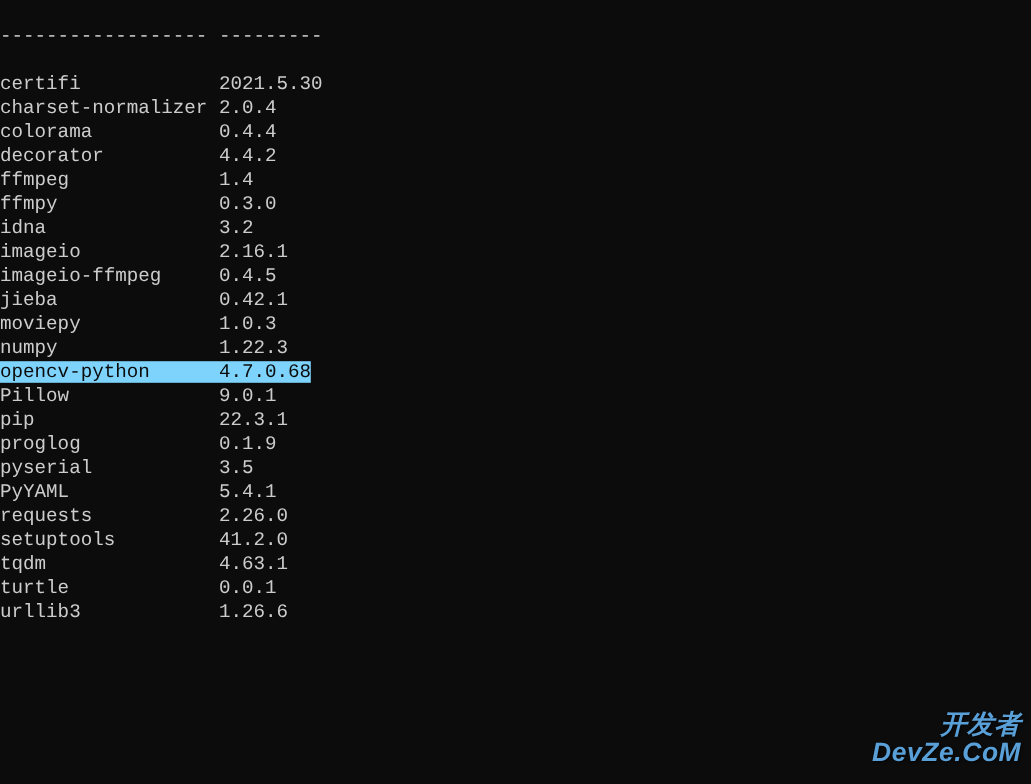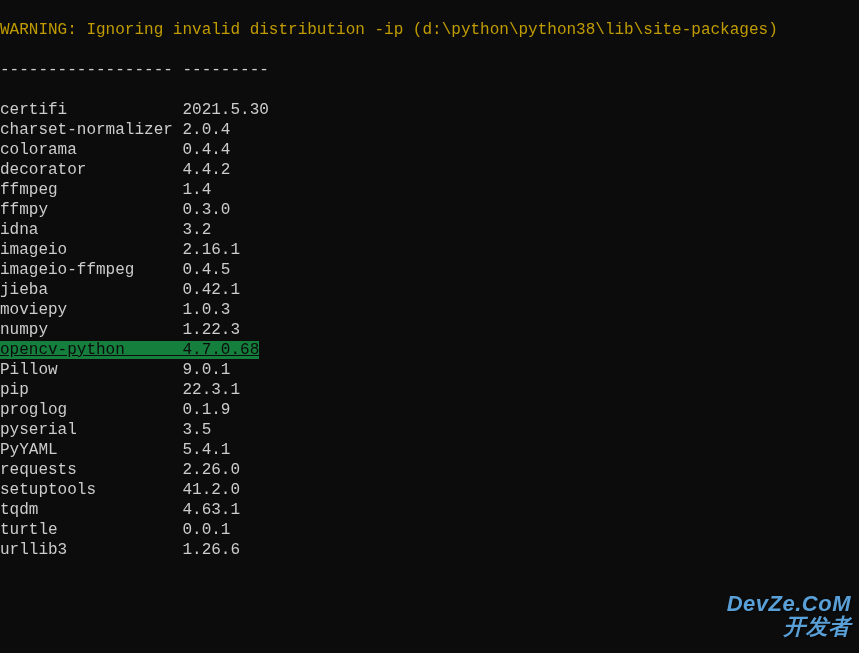--- a/index.html
+++ b/index.html
@@ -19,47 +19,45 @@
     padding: 0;
     white-space: pre;
   }
   .prompt-line {
     color: #cccccc;
   }
   .warning {
     color: #c19c00;
   }
   .highlighted {
-    background-color: #15803d;
+    background-color: #7dd3fc;
     color: #0c0c0c;
-    text-decoration: underline;
   }
   .watermark {
     position: absolute;
     right: 8px;
     bottom: 15px;
     font-family: Arial, sans-serif;
     font-style: italic;
     font-weight: bold;
     font-size: 22px;
     line-height: 1.05;
     text-align: right;
     color: #5aa0d8;
     text-shadow: 1px 1px 2px rgba(0,0,0,0.6);
     letter-spacing: 0.5px;
   }
 </style>
 </head>
 <body>
 
 <div class="terminal">
-<div class="warning">WARNING: Ignoring invalid distribution -ip (d:\python\python38\lib\site-packages)</div>
 <div><span id="div-pkg">------------------ </span><span id="div-ver">---------</span></div>
 <div id="package-list"><div><span>certifi            </span><span>2021.5.30</span></div><div><span>charset-normalizer </span><span>2.0.4</span></div><div><span>colorama           </span><span>0.4.4</span></div><div><span>decorator          </span><span>4.4.2</span></div><div><span>ffmpeg             </span><span>1.4</span></div><div><span>ffmpy              </span><span>0.3.0</span></div><div><span>idna               </span><span>3.2</span></div><div><span>imageio            </span><span>2.16.1</span></div><div><span>imageio-ffmpeg     </span><span>0.4.5</span></div><div><span>jieba              </span><span>0.42.1</span></div><div><span>moviepy            </span><span>1.0.3</span></div><div><span>numpy              </span><span>1.22.3</span></div><div><span class="highlighted">opencv-python      4.7.0.68</span></div><div><span>Pillow             </span><span>9.0.1</span></div><div><span>pip                </span><span>22.3.1</span></div><div><span>proglog            </span><span>0.1.9</span></div><div><span>pyserial           </span><span>3.5</span></div><div><span>PyYAML             </span><span>5.4.1</span></div><div><span>requests           </span><span>2.26.0</span></div><div><span>setuptools         </span><span>41.2.0</span></div><div><span>tqdm               </span><span>4.63.1</span></div><div><span>turtle             </span><span>0.0.1</span></div><div><span>urllib3            </span><span>1.26.6</span></div></div>
 
 
 
 </div>
 
 <div class="watermark">
+  <div>开发者</div>
   <div>DevZe.CoM</div>
-  <div>开发者</div>
 </div>
 
 </body></html>

